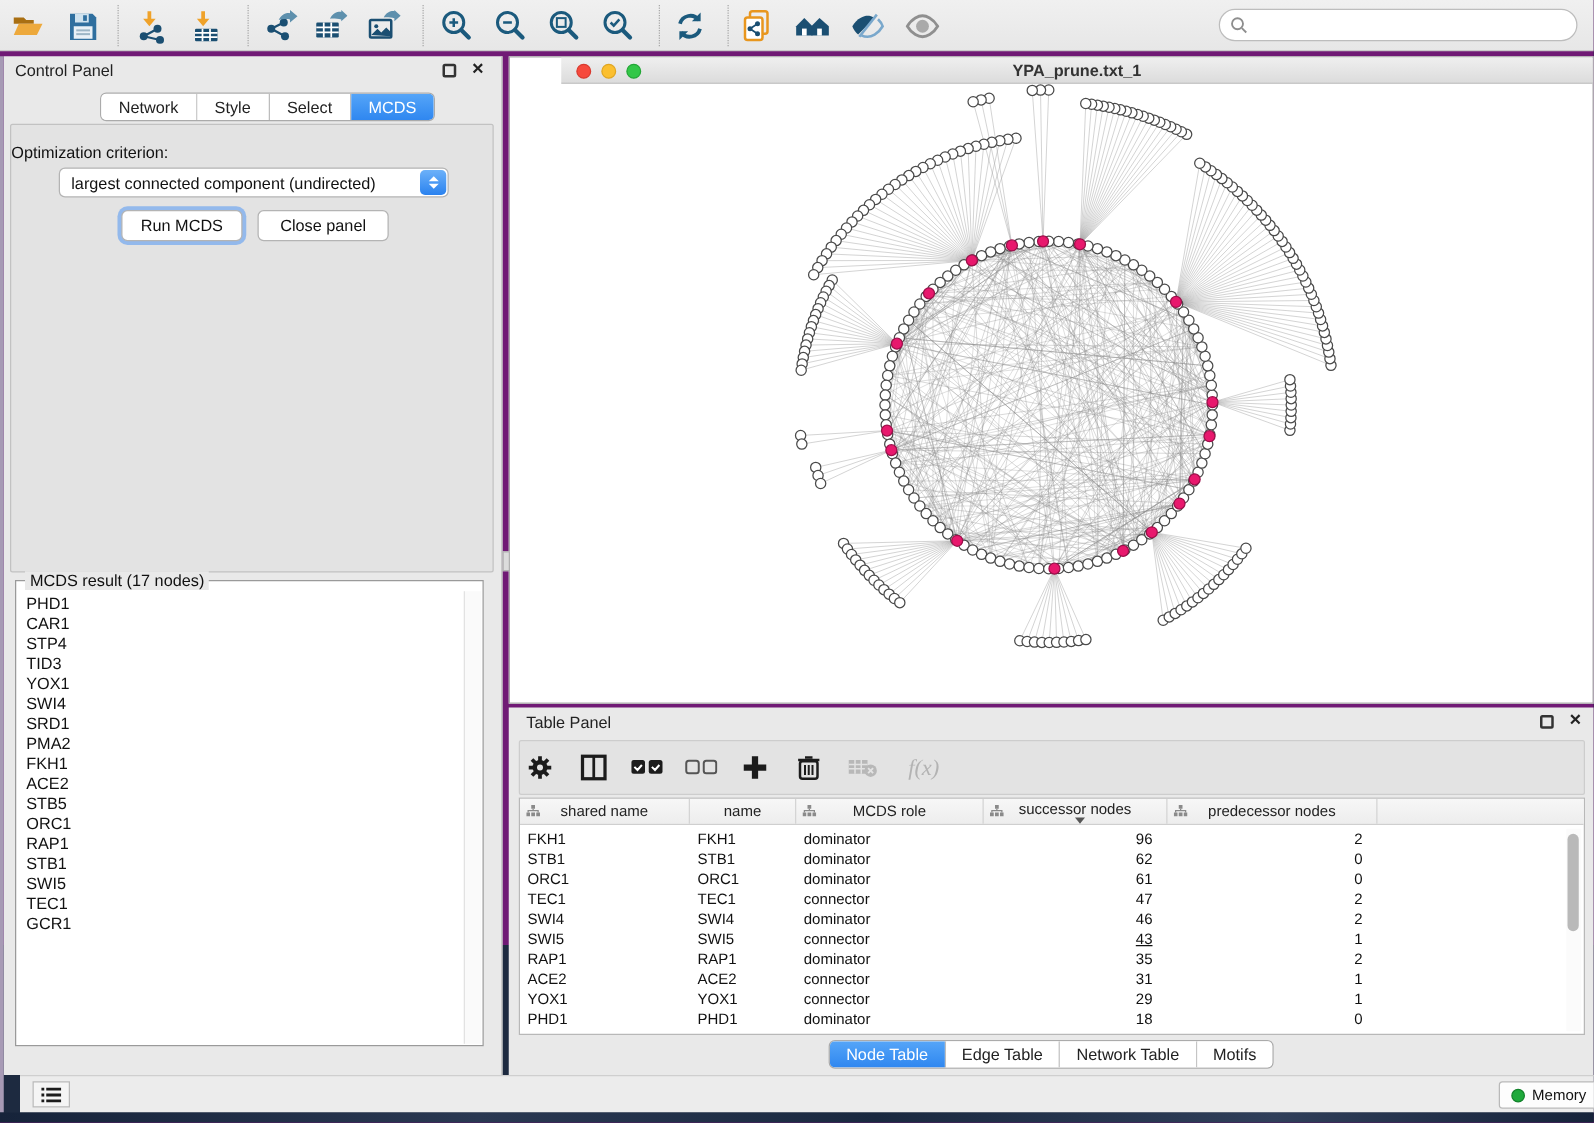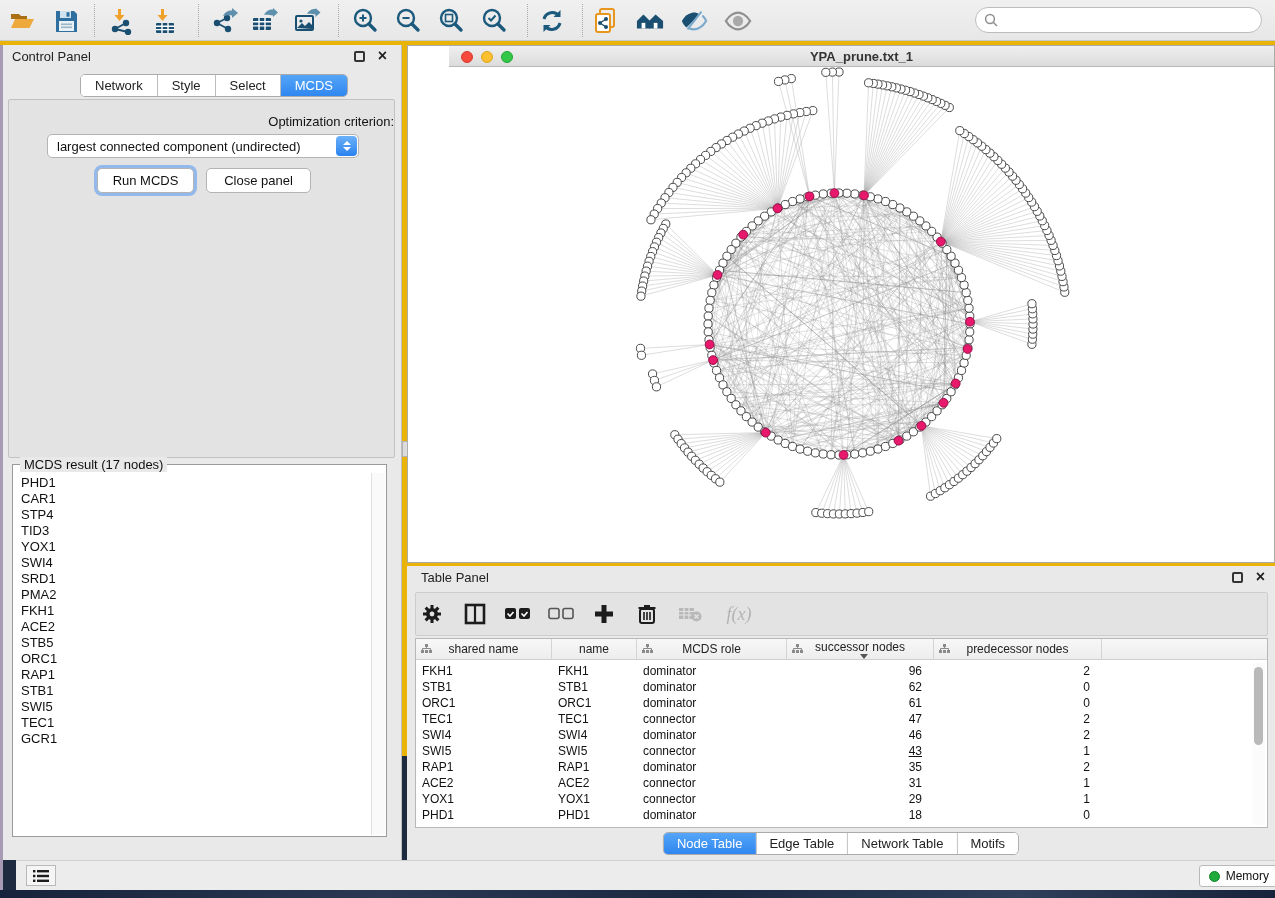--- a/index.html
+++ b/index.html
@@ -1,19 +1,19 @@
 <!DOCTYPE html>
 <html><head>
 <meta charset="utf-8">
 <style>
   * { margin:0; padding:0; box-sizing:border-box; }
   html,body { width:1275px; height:898px; overflow:hidden;
     font-family:"Liberation Sans","DejaVu Sans",sans-serif; }
   body { background:#1d2a40; position:relative; }
-  .app { position:absolute; left:0; top:0; width:1275px; height:756px; background:#eab308; }
+  .app { position:absolute; left:0; top:0; width:1275px; height:756px; background:#701a75; }
   .desktop-left { position:absolute; left:0; top:45px; width:3px; height:845px; background:#a79ab5; z-index:5;}
   .desktop-bottom { position:absolute; left:0; top:890px; width:1275px; height:8px;
     background:linear-gradient(90deg,#16233a,#2a3852 30%,#1a2940 55%,#303f5a 80%,#16233a); z-index:5;}
 
   
   .toolbar { position:absolute; left:0; top:0; width:1275px; height:41px;
     background:linear-gradient(#f0f0f0,#e7e7e7); border-bottom:1px solid #c9c9c9; }
   .tb-icon { position:absolute; top:7px; width:28px; height:28px; display:flex; align-items:center; justify-content:center; }
   .tb-sep { position:absolute; top:4px; width:0; height:33px; border-left:1px dotted #a8a8a8; }
   .searchbox { position:absolute; left:975px; top:7px; width:287px; height:26px; background:#fff;
@@ -27,21 +27,21 @@
   .panel-title { position:absolute; left:9px; top:4px; font-size:13px; color:#222; }
   .panel-float { position:absolute; top:6px; width:11px; height:11px; border:2px solid #333; border-radius:2px; }
   .panel-close { position:absolute; top:1px; font-size:16px; font-weight:bold; color:#222; line-height:20px;}
   .cp-tabs { position:absolute; left:77px; top:29px; height:23px; display:flex;
     border:1px solid #ababab; border-radius:5px; overflow:hidden; background:#fff; }
   .cp-tab { font-size:13px; color:#222; padding:3px 14px 0; border-right:1px solid #bdbdbd; background:#fff; }
   .cp-tab:last-child { border-right:none; }
   .cp-tab.active { background:linear-gradient(#55a5f8,#2f87f0); color:#fff; }
   .cp-content { position:absolute; left:5px; top:54px; width:387px; height:359px;
     background:#e3e3e3; border:1px solid #c2c2c2; border-radius:2px;}
-  .opt-label { position:absolute; left:0; top:14px; width:100%; text-align:right; font-size:13px; color:#111;}
+  .opt-label { position:absolute; left:0; top:14px; width:100%; text-align:left; font-size:13px; color:#111;}
   .dropdown { position:absolute; left:38px; top:34px; width:312px; height:24px; background:#fff;
     border:1px solid #b4b4b4; border-radius:5px; font-size:13px; color:#111; display:flex; align-items:center;
     padding-left:9px; }
   .dd-stepper { position:absolute; right:1px; top:1px; width:21px; height:20px; border-radius:4px;
     background:linear-gradient(#6cb1f9,#2a82ef); display:flex; flex-direction:column; align-items:center; justify-content:center; gap:2px;}
   .dd-up { width:0;height:0;border-left:4px solid transparent;border-right:4px solid transparent;border-bottom:4px solid #fff;}
   .dd-down { width:0;height:0;border-left:4px solid transparent;border-right:4px solid transparent;border-top:4px solid #fff;}
   .cp-btn { position:absolute; top:68px; height:25px; background:#fff; border:1px solid #b4b4b4;
     border-radius:5px; font-size:13px; color:#111; text-align:center; padding-top:4px;}
   .btn-run { left:88px; width:97px; box-shadow:0 0 0 3px rgba(82,151,244,.55); }

